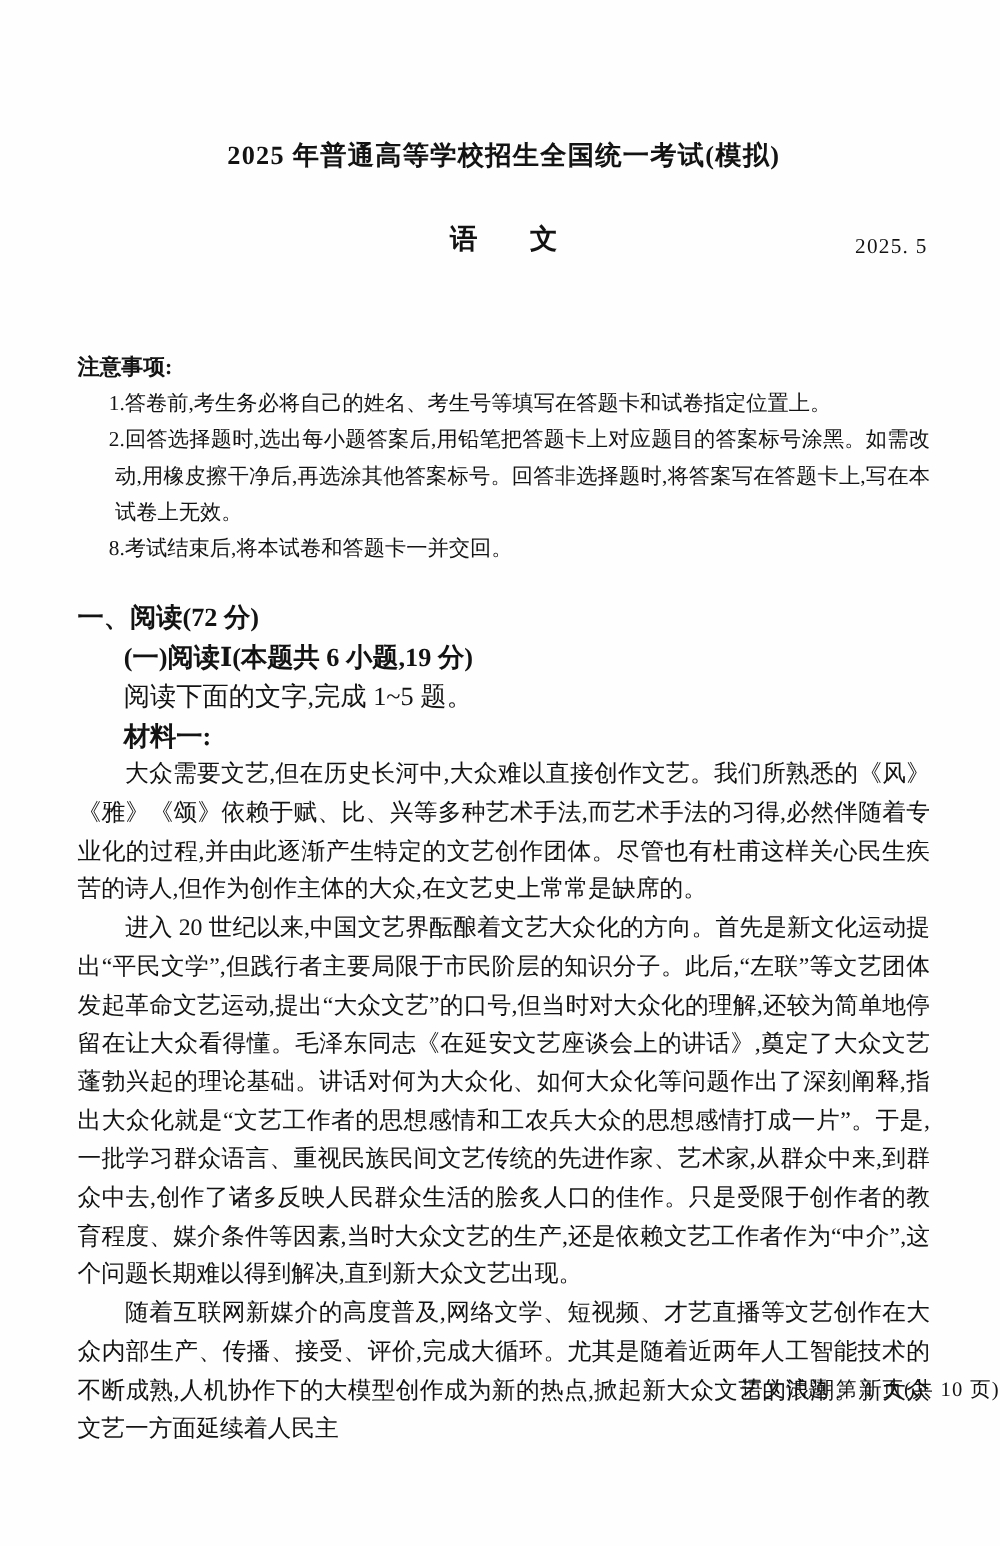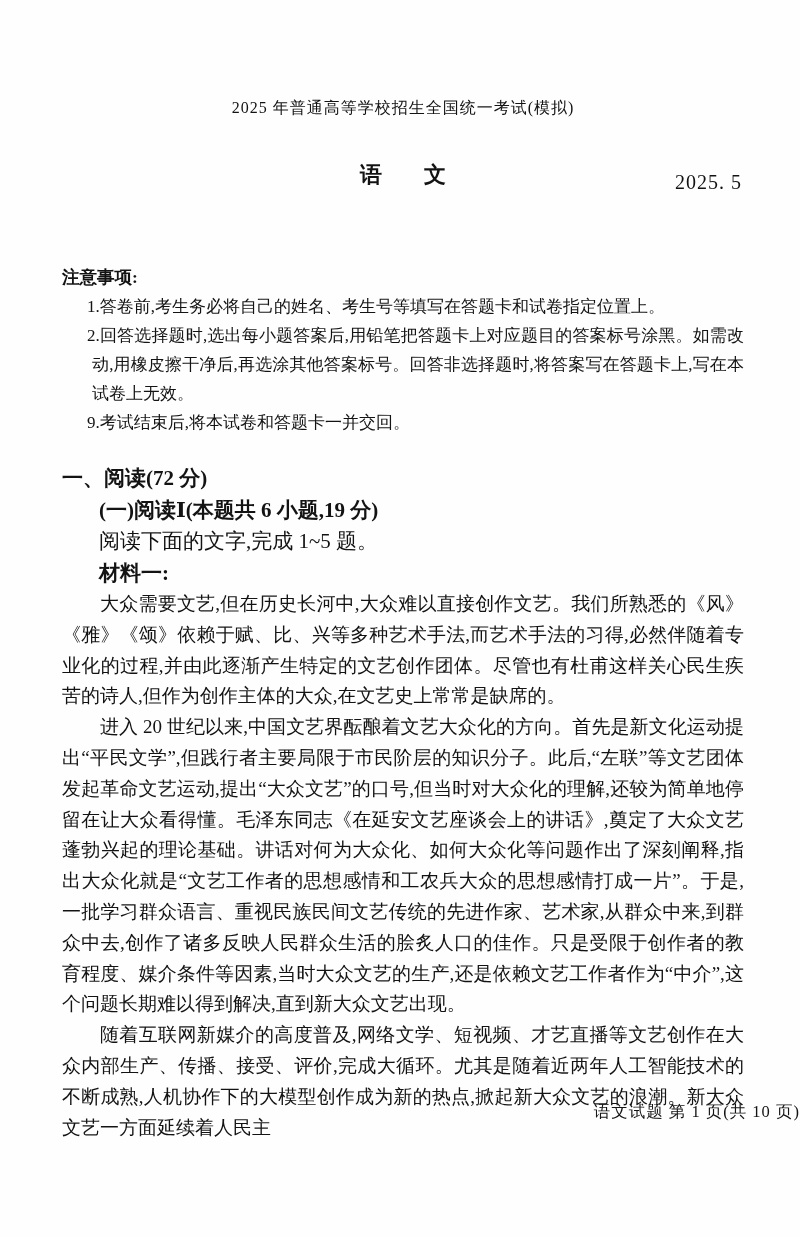--- a/index.html
+++ b/index.html
@@ -8,25 +8,25 @@
     height: 1237px;
     box-sizing: border-box;
     position: relative;
     background: #fefefe;
     color: #131313;
     font-family: "Liberation Serif", "DejaVu Serif", serif;
     padding: 93px 56px 0 62px;
     overflow: hidden;
   }
   .exam-title {
-    margin: 0;
+    margin: 16px;
     text-align: center;
-    font-size: 16px;
+    font-size: 21px;
     line-height: 30px;
-    font-weight: 400;
+    font-weight: 700;
     letter-spacing: 1px;
   }
   .subject-row {
     position: relative;
     margin-top: 30px;
     height: 48px;
   }
   .subject-title {
     margin: 0;
     text-align: center;
@@ -34,21 +34,21 @@
     line-height: 44px;
     font-weight: 700;
     letter-spacing: 42px;
     padding-left: 42px; 
     white-space: nowrap;
   }
   .exam-date {
     position: absolute;
     right: 2px;
     top: 18px;
-    font-size: 20px;
+    font-size: 17px;
     letter-spacing: 1px;
   }
   .notice {
     margin-top: 62px;
     font-size: 17px;
     line-height: 29px;
   }
   .notice-heading {
     font-weight: 700;
     font-size: 17.5px;
@@ -96,21 +96,21 @@
 
   <div class="subject-row">
     <h2 class="subject-title">语文</h2>
     <span class="exam-date">2025. 5</span>
   </div>
 
   <div class="notice">
     <div class="notice-heading">注意事项:</div>
     <div class="notice-item">1.答卷前,考生务必将自己的姓名、考生号等填写在答题卡和试卷指定位置上。</div>
     <div class="notice-item">2.回答选择题时,选出每小题答案后,用铅笔把答题卡上对应题目的答案标号涂黑。如需改动,用橡皮擦干净后,再选涂其他答案标号。回答非选择题时,将答案写在答题卡上,写在本试卷上无效。</div>
-    <div class="notice-item">9.考试结束后,将本试卷和答题卡一并交回。</div>
+    <div class="notice-item">8.考试结束后,将本试卷和答题卡一并交回。</div>
   </div>
 
   <div class="reading-section">
     <div class="section-heading">一、阅读(72 分)</div>
     <div class="section-subheading">(一)阅读Ⅰ(本题共 6 小题,19 分)</div>
     <div class="section-instruction">阅读下面的文字,完成 1~5 题。</div>
     <div class="material-label">材料一:</div>
   </div>
 
   <div class="material">

